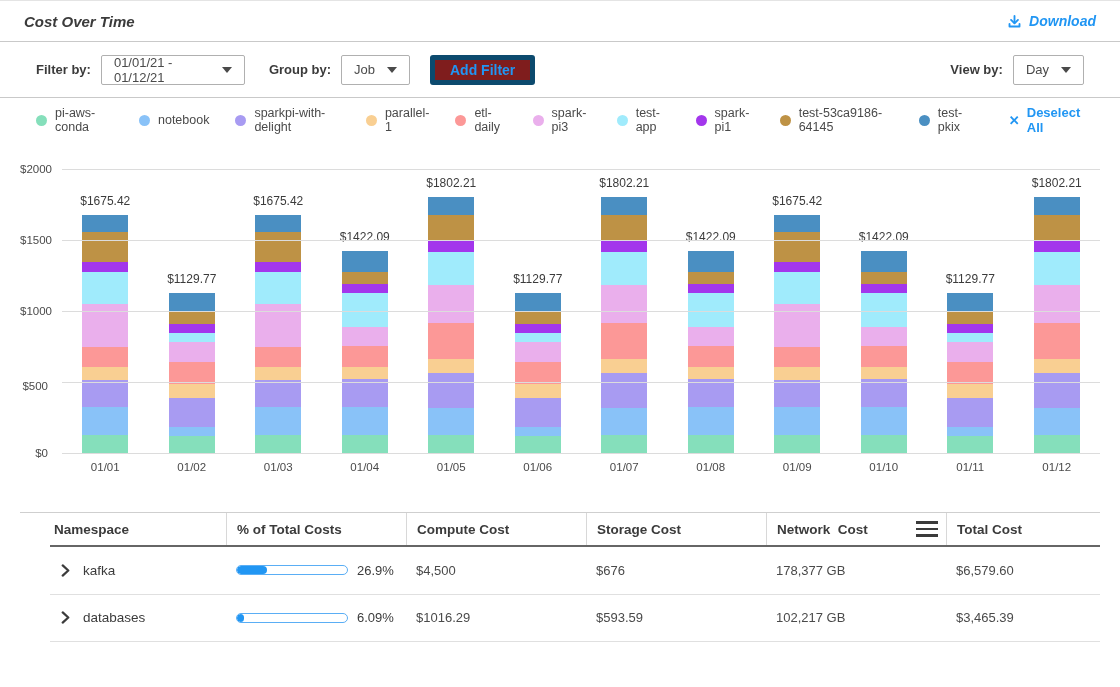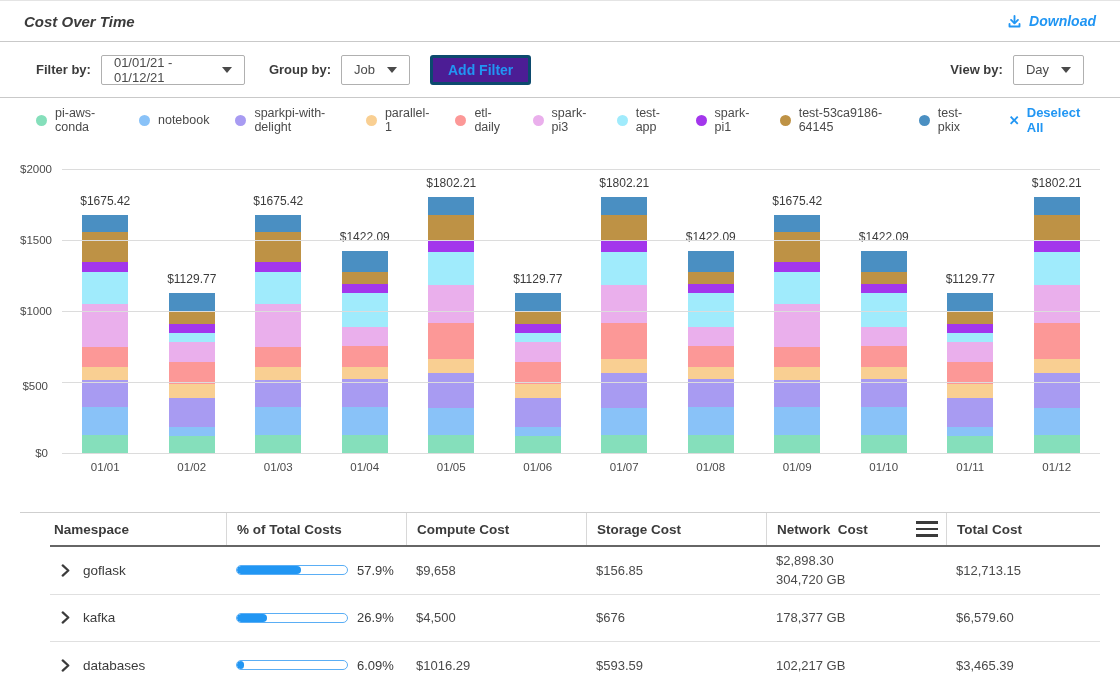--- a/index.html
+++ b/index.html
@@ -12,21 +12,21 @@
   .title { font-size:15px; font-weight:bold; color:#3b3b3b; }
   .download { display:flex; align-items:center; gap:7px; color:#2196f3; font-size:14px; font-weight:bold; cursor:pointer; }
 
   
   .filterbar { height:56px; display:flex; align-items:center; padding:0 36px; border-bottom:1px solid #c9c9c9; }
   .flabel { font-size:13px; font-weight:bold; color:#3b3b3b; margin-right:10px; }
   .select { height:30px; border:1px solid #b0b0b0; border-radius:2px; background:#fff; display:flex; align-items:center; gap:12px; padding:0 12px; font-size:13px; color:#4a4a4a; cursor:pointer; }
   .caret { width:0; height:0; border-left:5px solid transparent; border-right:5px solid transparent; border-top:6px solid #4a4a4a; }
   .sel-date { width:144px; justify-content:space-between; margin-right:24px; }
   .sel-small { margin-right:20px; }
-  .btn-outline { height:30px; padding:0 15px; border:3px solid #0c4a6e; border-radius:3px; background:#4c1d95; color:#2196f3; font-size:14px; font-weight:bold; font-family:"Liberation Sans",sans-serif; cursor:pointer; }
+  .btn-outline { height:30px; padding:0 15px; border:5px solid #0c4a6e; border-radius:3px; background:#7f1d1d; color:#2196f3; font-size:14px; font-weight:bold; font-family:"Liberation Sans",sans-serif; cursor:pointer; }
   .spacer { flex:1; }
 
   
   .legendbar { height:44px; display:flex; align-items:center; padding:0 36px; gap:26px; }
   .legend-item { display:flex; align-items:center; gap:8px; font-size:12.5px; color:#4a4a4a; cursor:pointer; }
   .dot { width:11px; height:11px; border-radius:50%; flex:none; }
   .deselect { display:flex; align-items:center; gap:7px; color:#2196f3; font-size:13px; font-weight:bold; cursor:pointer; margin-left:10px; }
   .deselect .x { font-size:13px; font-weight:bold; }
 
   
@@ -367,43 +367,20 @@
       <div class="th"><span>Total Cost</span></div>
     </div>
     <div>
         <div class="tgrid trow">
           <div class="td-ns">
             <span class="chev">
               <svg width="11" height="13" viewBox="0 0 10 14" fill="none" stroke="#3b3b3b" stroke-width="2.4" stroke-linecap="round" stroke-linejoin="round">
                 <path d="M2 1.5 8 7l-6 5.5"></path>
               </svg>
             </span>
-            <span>goflask</span>
-          </div>
-          <div class="td td-pct">
-            <div class="pbar">
-              <div class="pfill" style="width: 57.9%;"></div>
-            </div>
-            <span>57.9%</span>
-          </div>
-          <div class="td">$9,658</div>
-          <div class="td">$156.85</div>
-          <div class="td">
-            <div class="net-line">$2,898.30</div>
-            <div class="net-line">304,720 GB</div>
-          </div>
-          <div class="td">$12,713.15</div>
-        </div>
-        <div class="tgrid trow">
-          <div class="td-ns">
-            <span class="chev">
-              <svg width="11" height="13" viewBox="0 0 10 14" fill="none" stroke="#3b3b3b" stroke-width="2.4" stroke-linecap="round" stroke-linejoin="round">
-                <path d="M2 1.5 8 7l-6 5.5"></path>
-              </svg>
-            </span>
             <span>kafka</span>
           </div>
           <div class="td td-pct">
             <div class="pbar">
               <div class="pfill" style="width: 26.9%;"></div>
             </div>
             <span>26.9%</span>
           </div>
           <div class="td">$4,500</div>
           <div class="td">$676</div>

